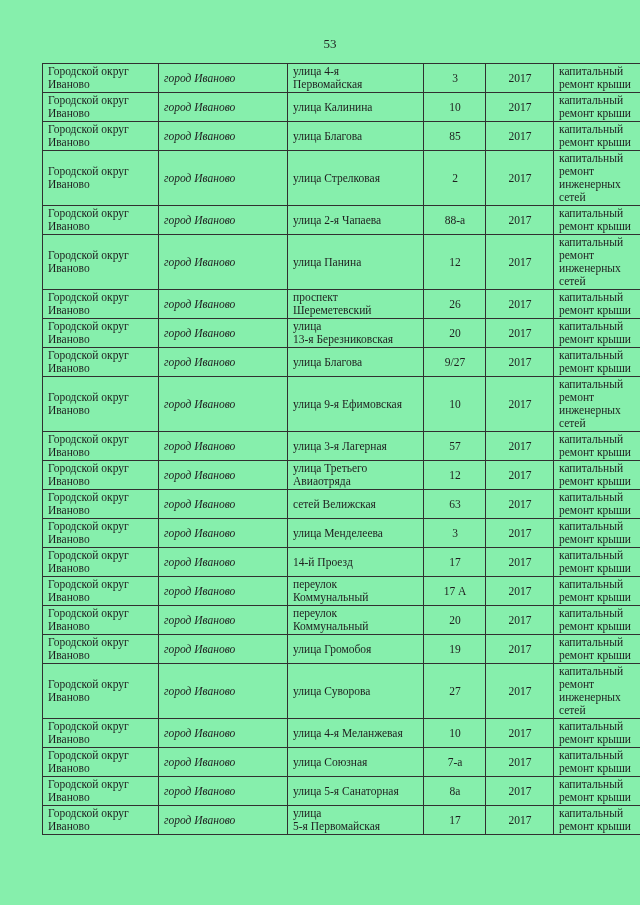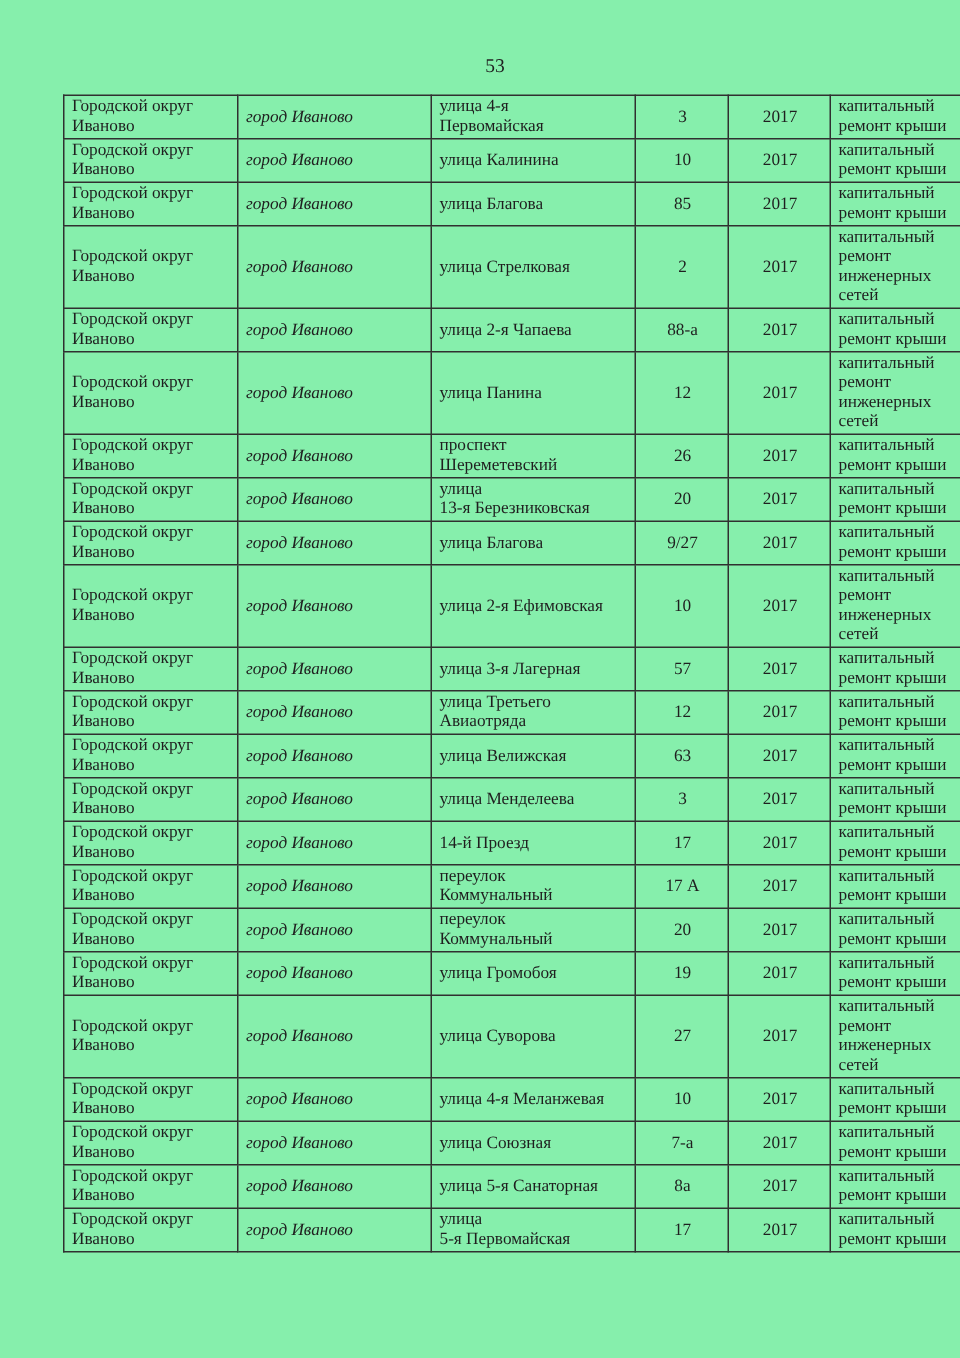--- a/index.html
+++ b/index.html
@@ -160,21 +160,21 @@
     <td class="col-house">9/27</td>
     <td class="col-year">2017</td>
     <td class="col-work">капитальный
 ремонт крыши</td>
   </tr>
 
   <tr>
     <td class="col-district">Городской округ
 Иваново</td>
     <td class="col-city">город Иваново</td>
-    <td class="col-street">улица 2-я Ефимовская</td>
+    <td class="col-street">улица 9-я Ефимовская</td>
     <td class="col-house">10</td>
     <td class="col-year">2017</td>
     <td class="col-work">капитальный
 ремонт
 инженерных
 сетей</td>
   </tr>
 
   <tr>
     <td class="col-district">Городской округ
@@ -196,21 +196,21 @@
     <td class="col-house">12</td>
     <td class="col-year">2017</td>
     <td class="col-work">капитальный
 ремонт крыши</td>
   </tr>
 
   <tr>
     <td class="col-district">Городской округ
 Иваново</td>
     <td class="col-city">город Иваново</td>
-    <td class="col-street">улица Велижская</td>
+    <td class="col-street">сетей Велижская</td>
     <td class="col-house">63</td>
     <td class="col-year">2017</td>
     <td class="col-work">капитальный
 ремонт крыши</td>
   </tr>
 
   <tr>
     <td class="col-district">Городской округ
 Иваново</td>
     <td class="col-city">город Иваново</td>

